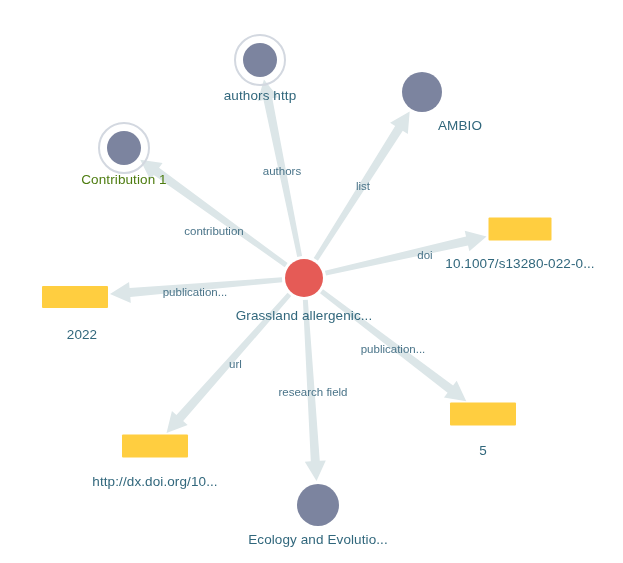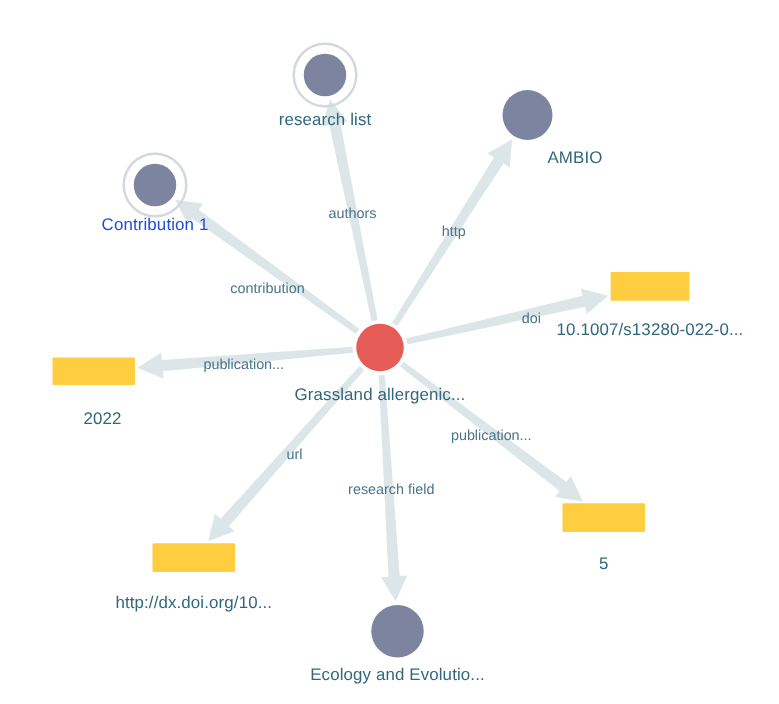--- a/index.html
+++ b/index.html
@@ -84,30 +84,30 @@
       <div class="node-ring" style="left: 124px; top: 148px; width: 48px; height: 48px; border-color: rgb(211, 216, 224);"></div>
       <div class="node node-shape-circle" style="left: 124px; top: 148px; width: 34px; height: 34px; background: rgb(124, 132, 159);"></div>
       <div class="node node-shape-rect" style="left: 520px; top: 229px; width: 63px; height: 23px; background: rgb(255, 206, 64);"></div>
       <div class="node node-shape-rect" style="left: 75px; top: 297px; width: 66px; height: 22px; background: rgb(255, 206, 64);"></div>
       <div class="node node-shape-rect" style="left: 483px; top: 414px; width: 66px; height: 23px; background: rgb(255, 206, 64);"></div>
       <div class="node node-shape-rect" style="left: 155px; top: 446px; width: 66px; height: 23px; background: rgb(255, 206, 64);"></div>
       <div class="node node-shape-circle" style="left: 318px; top: 505px; width: 42px; height: 42px; background: rgb(124, 132, 159);"></div>
     </div>
   <div id="label-layer">
       <div class="node-label" style="left: 304px; top: 308px; color: rgb(49, 103, 124);">Grassland allergenic...</div>
-      <div class="node-label" style="left: 260px; top: 88px; color: rgb(49, 103, 124);">research list</div>
+      <div class="node-label" style="left: 260px; top: 88px; color: rgb(49, 103, 124);">authors http</div>
       <div class="node-label" style="left: 422px; top: 118px; color: rgb(49, 103, 124); margin-left: 38px;">AMBIO</div>
-      <div class="node-label" style="left: 124px; top: 172px; color: #1d4ed8;">Contribution 1</div>
+      <div class="node-label" style="left: 124px; top: 172px; color: #4d7c0f;">Contribution 1</div>
       <div class="node-label" style="left: 520px; top: 256px; color: rgb(49, 103, 124);">10.1007/s13280-022-0...</div>
       <div class="node-label" style="left: 82px; top: 327px; color: rgb(49, 103, 124);">2022</div>
       <div class="node-label" style="left: 483px; top: 443px; color: rgb(49, 103, 124);">5</div>
       <div class="node-label" style="left: 155px; top: 474px; color: rgb(49, 103, 124);">http://dx.doi.org/10...</div>
       <div class="node-label" style="left: 318px; top: 532px; color: rgb(49, 103, 124);">Ecology and Evolutio...</div>
       <div class="edge-label" style="left: 282px; top: 171px; color: rgb(74, 116, 137);">authors</div>
-      <div class="edge-label" style="left: 363px; top: 186px; color: rgb(74, 116, 137);">http</div>
+      <div class="edge-label" style="left: 363px; top: 186px; color: rgb(74, 116, 137);">list</div>
       <div class="edge-label" style="left: 214px; top: 214px; color: rgb(74, 116, 137); margin-top: 17px;">contribution</div>
       <div class="edge-label" style="left: 413px; top: 255px; color: rgb(74, 116, 137); margin-left: 12px;">doi</div>
       <div class="edge-label" style="left: 195px; top: 292px; color: rgb(74, 116, 137);">publication...</div>
       <div class="edge-label" style="left: 393px; top: 349px; color: rgb(74, 116, 137);">publication...</div>
       <div class="edge-label" style="left: 229px; top: 364px; color: rgb(74, 116, 137); padding-left: 13px;">url</div>
       <div class="edge-label" style="left: 313px; top: 392px; color: rgb(74, 116, 137); text-align: center;">research field</div>
     </div>
 </div>
 
 </body></html>

